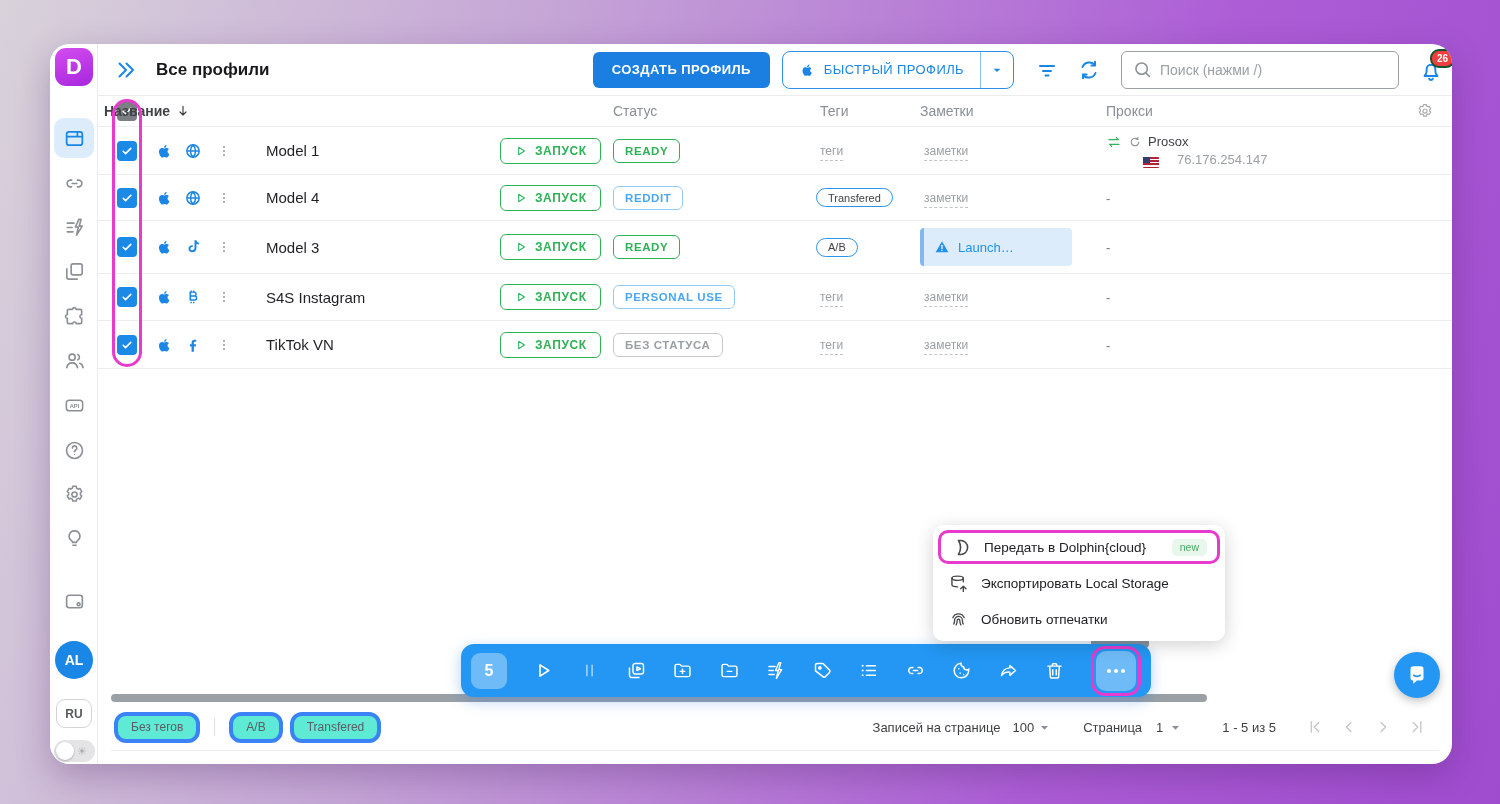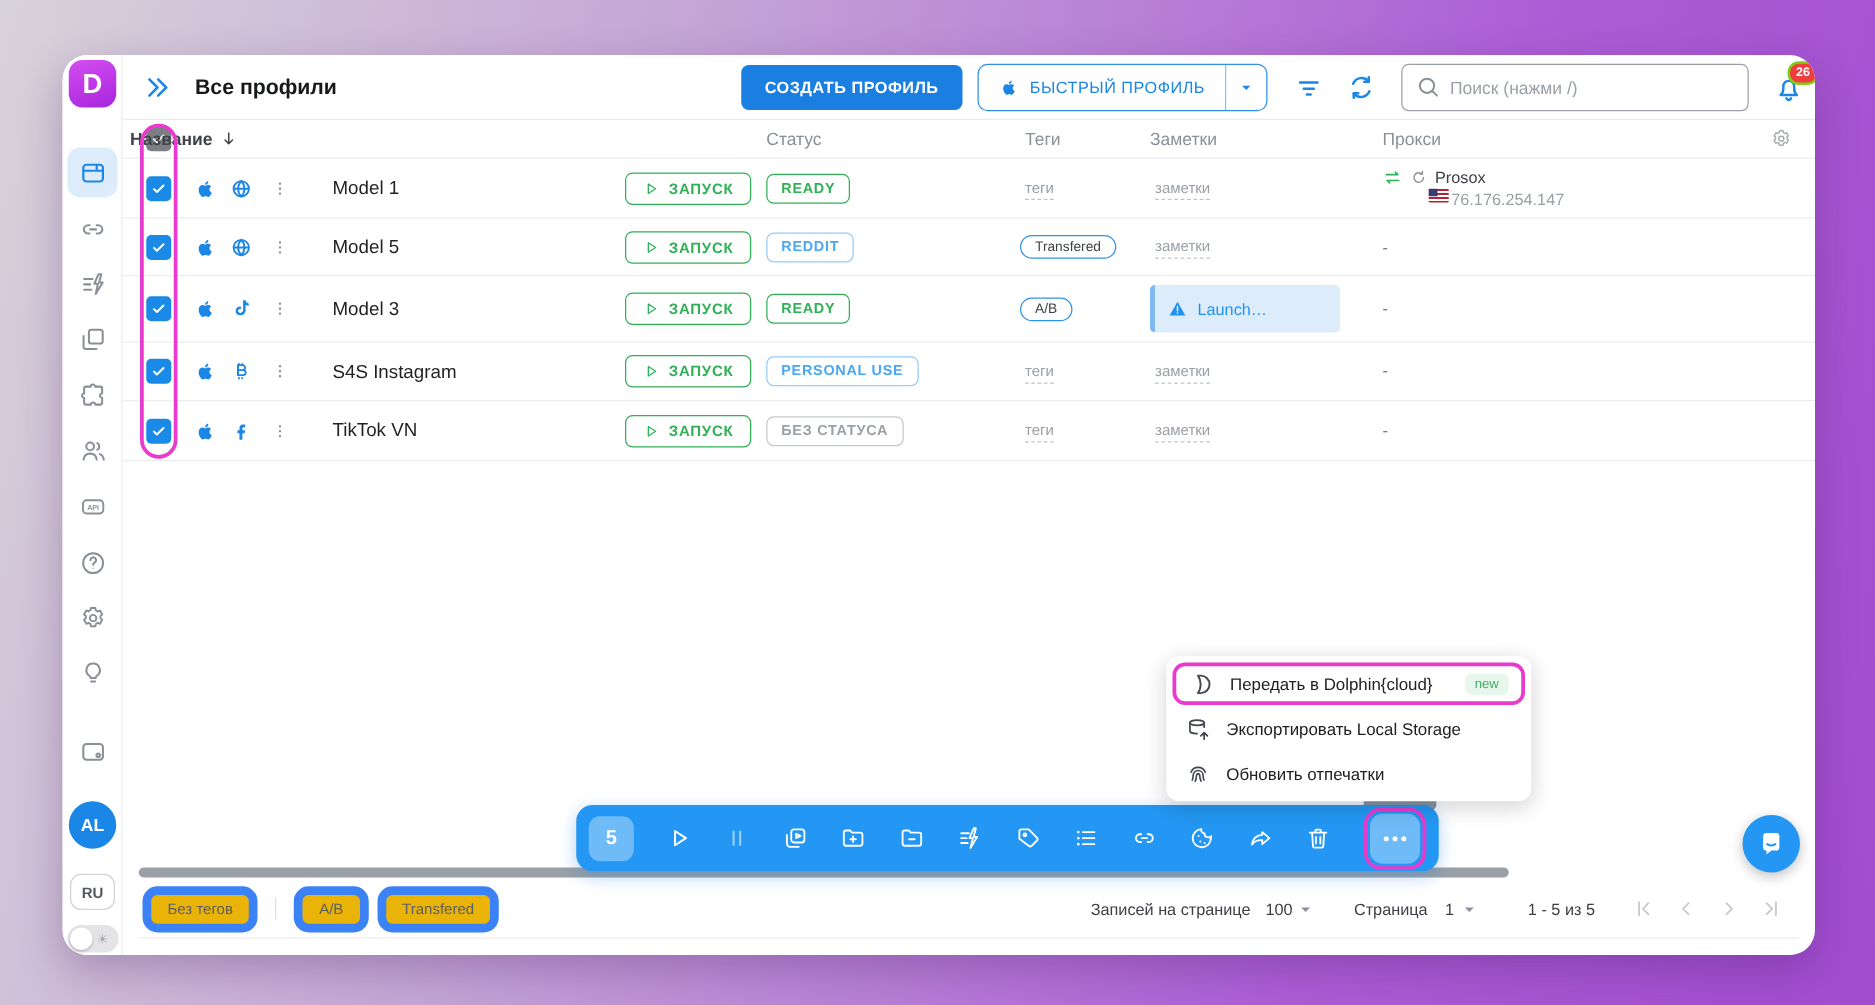--- a/index.html
+++ b/index.html
@@ -23,42 +23,42 @@
 .btn-create{margin-left:auto;width:177px;height:36px;background:#1a7fe0;border:none;border-radius:6px;color:#fff;font-weight:700;font-size:13px;letter-spacing:.4px;font-family:inherit}
 .btn-quick{margin-left:12px;height:38px;display:flex;align-items:center;background:#fff;border:1.5px solid #2e90e8;border-radius:8px;color:#1a86e5}
 .btn-quick .qmain{display:flex;align-items:center;gap:9px;padding:0 16px;font-weight:400;font-size:13px;letter-spacing:.4px}
 .btn-quick .qcaret{width:33px;height:100%;display:flex;align-items:center;justify-content:center;border-left:1px solid #8cc0f1}
 .tb-ic{color:#1a86e5;display:flex;align-items:center;justify-content:center}
 .search{position:relative;margin-left:20px;width:278px;height:38px}
 .search input{width:100%;height:100%;border:1.5px solid #9aa0a6;border-radius:6px;padding:0 10px 0 38px;font-size:14px;color:#3c3f43;font-family:inherit;outline:none}
 .search input::placeholder{color:#9aa0a6}
 .search .sic{position:absolute;left:11px;top:8px;width:21px;height:21px;color:#8b9097}
 .bell{position:relative;margin-left:19px;width:26px;height:26px;color:#1a86e5}
-.bbadge{position:absolute;top:-8px;right:-11px;background:#f03e3e;color:#fff;font-size:10px;font-weight:700;padding:2px 5px;border-radius:9px;border:2px solid #84cc16}
+.bbadge{position:absolute;top:-8px;right:-11px;background:#f03e3e;color:#fff;font-size:10px;font-weight:700;padding:2px 5px;border-radius:9px;border:2px solid #14532d}
 
 .tablewrap{position:absolute;left:0;top:52px;width:100%}
 .thead,.trow{display:grid;grid-template-columns:44px 108px 246px 117px 203px 104px 186px 1fr 44px;align-items:center;border-bottom:1px solid #ededef}
 .thead{height:31px;font-size:14px;color:#8a8f98}
 .h-name{grid-column:2/4;display:flex;align-items:center;gap:5px;color:#3f4246;font-weight:700;margin-left:-38px}
 .cb{width:20px;height:20px;border-radius:4px;display:flex;align-items:center;justify-content:center;margin-left:19px}
 .cb.blue{background:#1a8ae6}.cb.gray{background:#7b7e82}
 .rowicons{display:flex;align-items:center;gap:11px;padding-left:13px}
 .pname{font-size:15px;color:#1f2023;padding-left:16px}
 .launch{display:inline-flex;align-items:center;gap:7px;color:#2fb156;border:1.5px solid #2fb156;border-radius:6px;padding:5px 13px;background:#fff;font-weight:700;font-size:12px;letter-spacing:.6px;margin-left:4px;font-family:inherit}
 .badge{display:inline-block;font-weight:700;font-size:11.5px;letter-spacing:.6px;padding:5px 11px;border-radius:6px;border:1.5px solid;background:#fff}
 .badge.green{color:#2fb156;border-color:#2fb156}
 .badge.blue{color:#4aa7f3;border-color:#93ccf8}
 .badge.gray{color:#9aa0a6;border-color:#c6c9cc}
 .dashed{color:#9aa0a6;font-size:12px;border-bottom:1px dashed #c0c4c8;padding-bottom:2px;display:inline-block;margin-left:4px}
 .pill{font-size:11px;color:#3f4246;border:1px solid #2e94ea;border-radius:10px;padding:2.5px 11px;display:inline-block;background:#fff}
 .note-warn{display:flex;align-items:center;gap:8px;width:152px;height:38px;background:#dcecfb;border-left:4px solid #7fb9ee;border-radius:4px;color:#2191f2;font-size:13px;padding-left:10px}
 .dash{color:#6f7276;font-size:13px}
 .pxy{font-size:13px;line-height:1.35}
 .pxy .l1{display:flex;gap:6px;align-items:center;color:#3c3f43}
-.pxy .l2{display:flex;gap:2px;align-items:flex-start;color:#9aa0a6;margin-left:37px}
+.pxy .l2{display:flex;gap:18px;align-items:flex-end;color:#9aa0a6;margin-left:37px}
 .flag{width:16px;height:11px;border-radius:1px;background:repeating-linear-gradient(#b22234 0 1.6px,#fff 1.6px 3.2px);position:relative;flex:0 0 auto}
 .flag:before{content:"";position:absolute;left:0;top:0;width:7px;height:6px;background:#3c3b6e}
 .hgear{color:#a9acb1;margin-left:8px}
 
 .cbring{position:absolute;left:14px;top:55px;width:30px;height:268px;border:3px solid #e83bcd;border-radius:15px;pointer-events:none;z-index:6}
 
 .tipback{position:absolute;left:993px;top:588px;width:58px;height:16px;background:#8f969e;border-radius:4px;z-index:3}
 .menu{position:absolute;left:835px;top:481px;width:292px;background:#fff;border-radius:10px;box-shadow:0 4px 18px rgba(0,0,0,.18);padding:4px 0;z-index:5}
 .mi{display:flex;align-items:center;gap:12px;height:36px;padding:0 15px;font-size:13.5px;color:#202124}
 .mi .micn{width:21px;height:21px;color:#44474b;flex:0 0 auto}
@@ -68,21 +68,21 @@
 .scrollbar{position:absolute;left:13px;top:650px;width:1096px;height:8px;border-radius:4px;background:#9aa0a6;z-index:2}
 .toolbar{position:absolute;left:363px;top:600px;width:690px;height:53px;background:#2397f3;border-radius:13px;display:flex;align-items:center;justify-content:space-between;padding:0 10px;z-index:4;box-shadow:0 4px 14px rgba(33,120,220,.35)}
 .count{width:36px;height:36px;border-radius:9px;background:rgba(255,255,255,.35);color:#fff;font-weight:700;font-size:16px;display:flex;align-items:center;justify-content:center}
 .tbi{width:21px;height:21px;color:#fff;display:flex}
 .tbi.dim{opacity:.55}
 .more-wrap{border:3px solid #e83bcd;border-radius:14px;padding:2px;display:flex}
 .more{width:40px;height:40px;border-radius:10px;background:rgba(255,255,255,.35);display:flex;align-items:center;justify-content:center;gap:3px;border:none}
 .more i{width:4px;height:4px;border-radius:50%;background:#fff;display:block}
 
 .footer{position:absolute;left:0;top:662px;width:100%;height:42px;display:flex;align-items:center;padding:0 26px 0 16px}
-.chip{border:7px solid #3b82f6;border-radius:12px;padding:4.5px 13px;font-size:12px;color:#5b5e63;background:#eab308}
+.chip{border:4px solid #3b82f6;border-radius:12px;padding:4.5px 13px;font-size:12px;color:#5b5e63;background:#5eead4}
 .chipdiv{width:1px;height:18px;background:#dddfe2;margin:0 7px}
 #chips{display:flex;align-items:center;gap:7px}
 .pgc{margin-left:auto;display:flex;align-items:center;font-size:13px;color:#3c3f43}
 .caret{width:17px;height:17px;color:#8a8f98;display:inline-flex}
 .pgi{width:18px;height:18px;color:#c3c6ca;display:inline-flex}
 .botline{position:absolute;left:13px;top:706px;width:1328px;height:1px;background:#ededef}
 .chat{position:absolute;left:1296px;top:608px;width:46px;height:46px;border-radius:50%;background:#2397f3;display:flex;align-items:center;justify-content:center;box-shadow:0 3px 10px rgba(0,0,0,.25);z-index:7}
 .icn{display:inline-flex}
 .icn svg,.tbi svg,.caret svg,.pgi svg,.micn svg,.cb svg,.sb-it svg,.tb-ic svg{width:100%;height:100%;display:block}
 .i14{width:14px;height:14px}.i16{width:16px;height:16px}.i18{width:18px;height:18px}.i23{width:23px;height:23px}.i24{width:24px;height:24px}
@@ -370,21 +370,21 @@
                 </svg>
               </span>
               <span class="icn i16 c-gray" style="margin-left: 3px;">
                 <svg viewBox="0 0 24 24" fill="currentColor">
                   <circle cx="12" cy="6" r="1.4"></circle>
                   <circle cx="12" cy="12" r="1.4"></circle>
                   <circle cx="12" cy="18" r="1.4"></circle>
                 </svg>
               </span>
             </div>
-            <div class="pname">Model 5</div>
+            <div class="pname">Model 4</div>
             <div><button class="launch">
                 <span class="icn i14 c-green">
                   <svg viewBox="0 0 24 24" fill="none" stroke="currentColor" stroke-width="1.8" stroke-linejoin="round">
                     <path d="M8 5.5v13l10-6.5z"></path>
                   </svg>
                 </span>
                 <span>ЗАПУСК</span>
               </button></div>
             <div><span class="badge blue">REDDIT</span></div>
             <div><span class="pill">Transfered</span></div>

